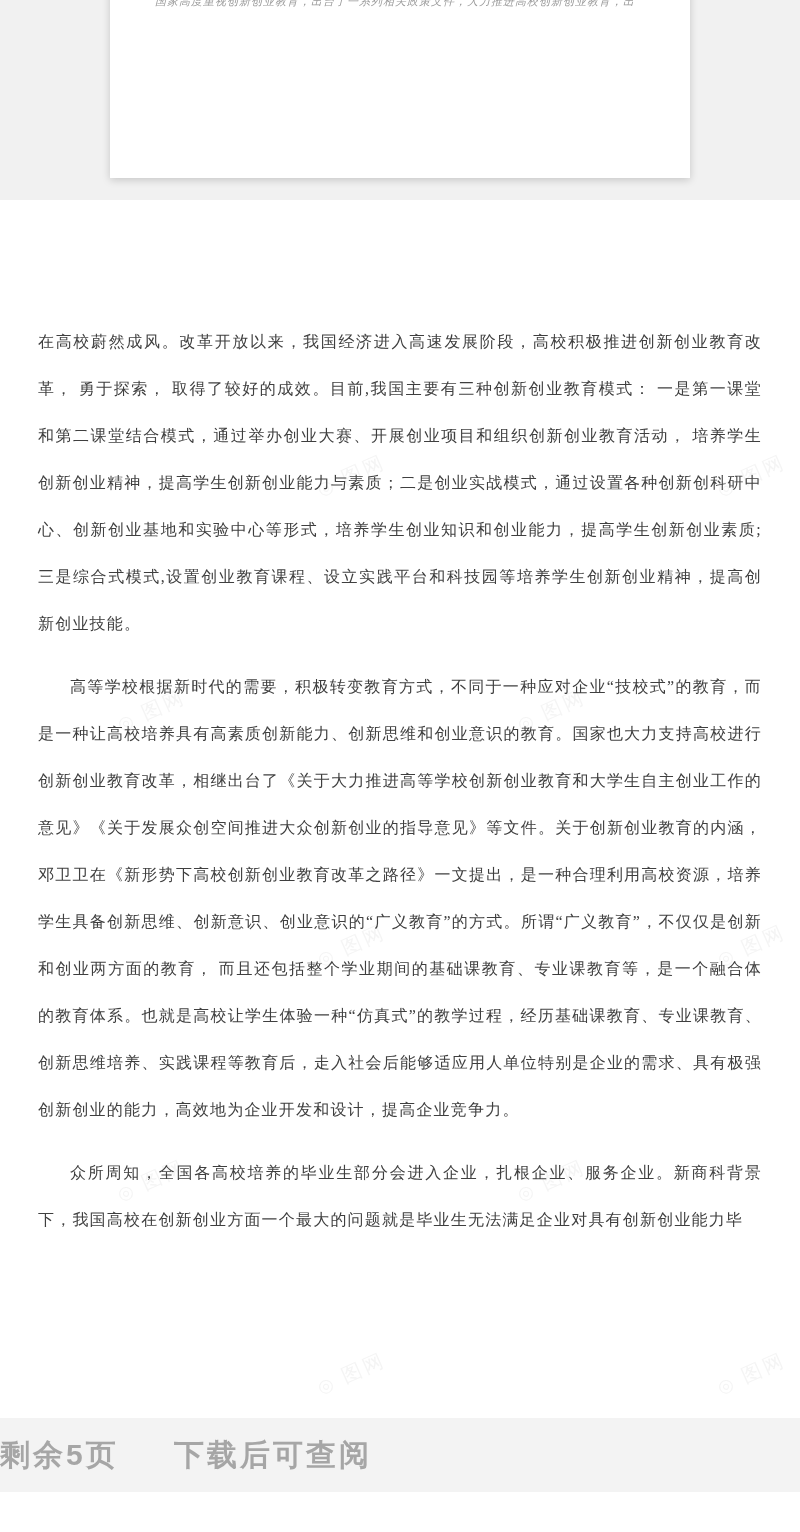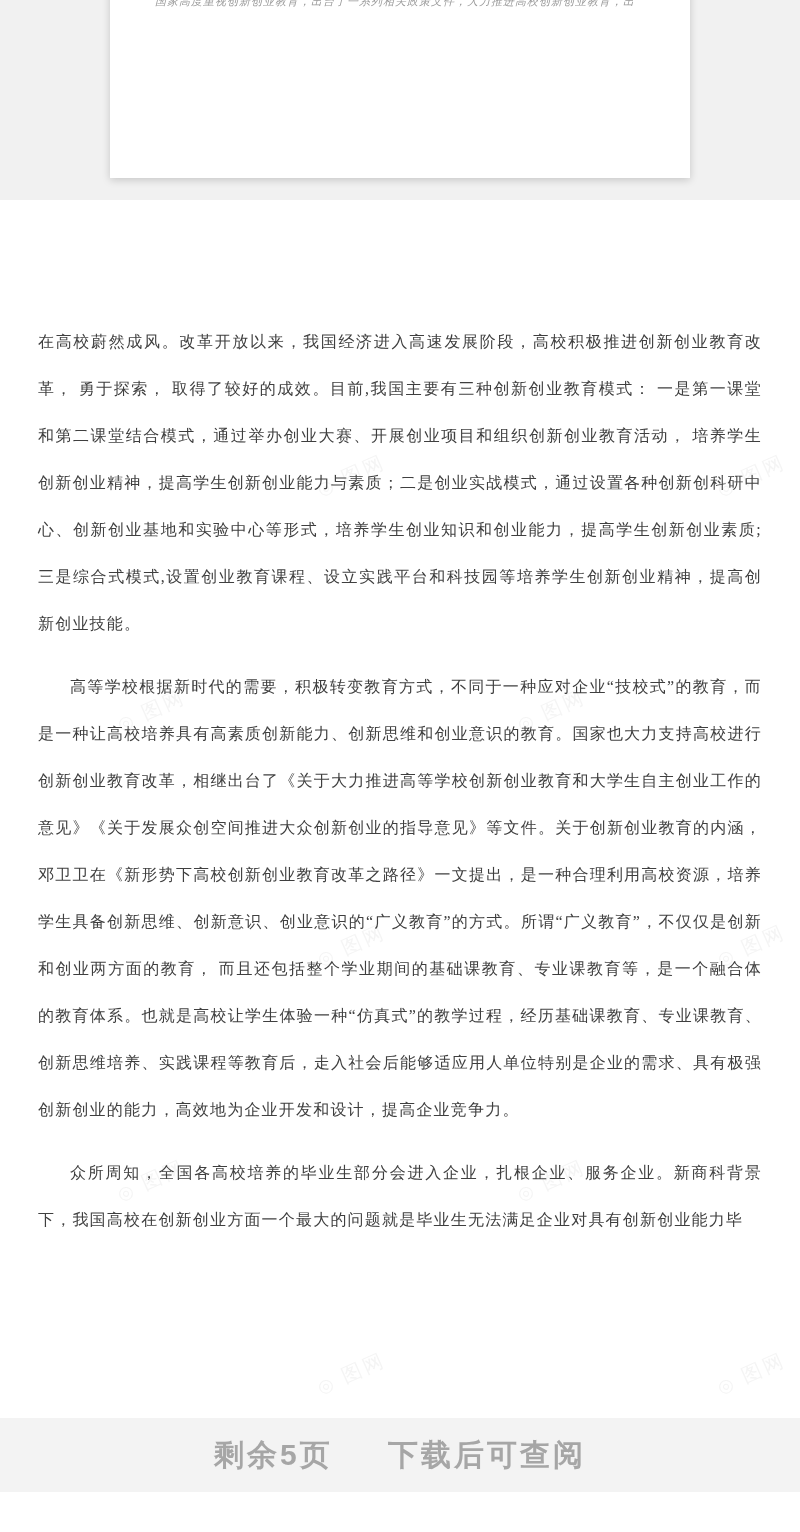--- a/index.html
+++ b/index.html
@@ -84,21 +84,20 @@
   .wm:nth-child(9)  { left:315px; top:1160px; }
   .wm:nth-child(10) { left:715px; top:1160px; }
 
   
   .bottom-band {
     width:800px;
     height:74px;
     background:#f3f3f3;
     display:flex;
     align-items:center;
-    justify-content:center;
   }
   .remaining-note {
     font-family:"Liberation Sans","DejaVu Sans",sans-serif;
     font-size:30px;
     font-weight:600;
     color:#a6a6a6;
     letter-spacing:3px;
     cursor:pointer;
   }
   .remaining-note .hint { margin-left:44px; }

